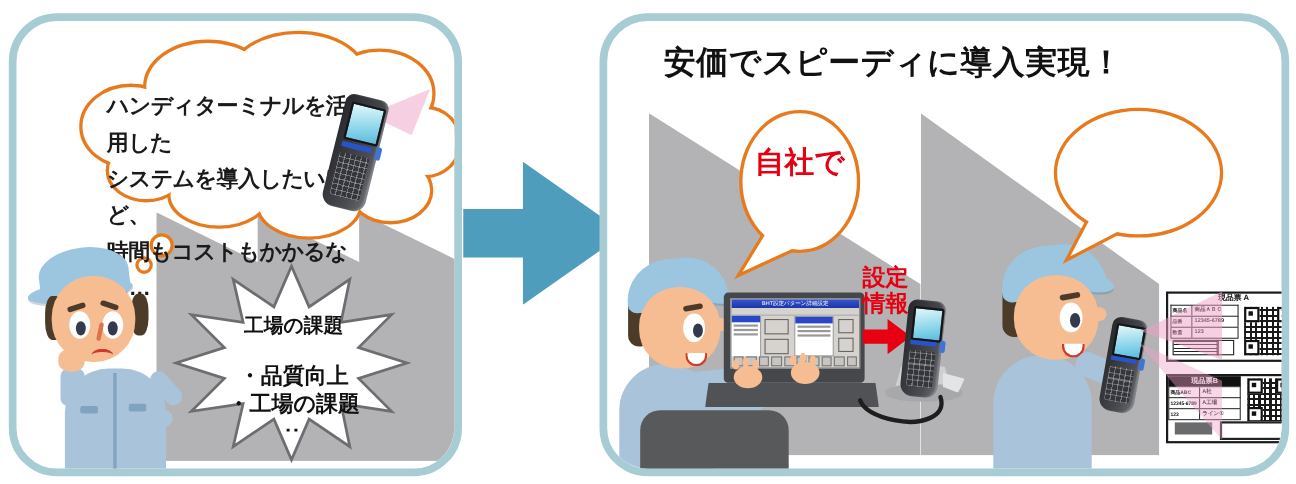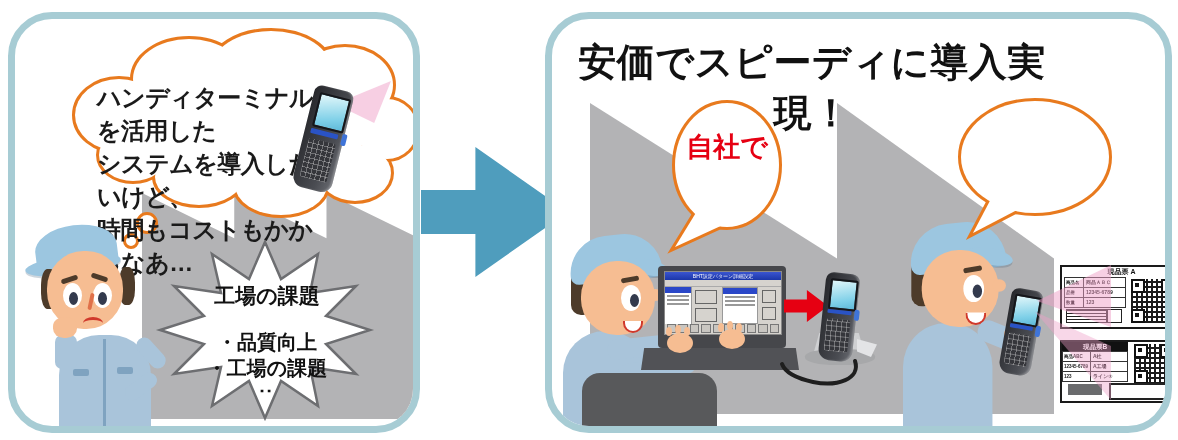--- a/index.html
+++ b/index.html
@@ -1,25 +1,25 @@
 <!DOCTYPE html>
 <html><head>
 <meta charset="utf-8">
 <style>
   html,body{margin:0;padding:0;background:#fff;}
   .stage{position:relative;width:1178px;height:440px;background:#fff;overflow:hidden;
          font-family:"Liberation Sans","DejaVu Sans",sans-serif;}
   .abs{position:absolute;}
   .panel{position:absolute;border:7px solid #a7ccd4;border-radius:44px;background:#fff;overflow:hidden;}
   .gray{background:#b3b3b5;}
-  .cloud-text{color:#1a1a1a;font-weight:600;font-size:24px;line-height:33px;letter-spacing:-0.5px;}
+  .cloud-text{color:#1a1a1a;font-weight:600;font-size:20px;line-height:33px;letter-spacing:-0.5px;}
   .star-text{color:#111;font-weight:bold;text-align:center;}
   .red{color:#e60012;}
   .bubble-text{position:absolute;text-align:center;font-weight:bold;color:#e60012;}
-  .title{position:absolute;font-weight:bold;color:#111;font-size:38px;text-align:center;letter-spacing:0.5px;}
+  .title{position:absolute;font-weight:bold;color:#111;font-size:29px;text-align:center;letter-spacing:0.5px;}
   
   .handy{position:absolute;}
   .handy .bd{position:absolute;left:0;top:0;width:100%;height:100%;
      background:linear-gradient(100deg,#26272b,#4a4c52 70%,#6a6c72);border-radius:8px 8px 11px 11px;
      box-shadow:inset -2px 0 2px rgba(255,255,255,.25);}
   .handy .scr{position:absolute;left:14%;top:7%;width:70%;height:30%;
      background:linear-gradient(165deg,#e2f7fa,#7fd0e8 70%,#5fb9d8);border:2px solid #15161a;border-radius:2px;}
   .handy .strip{position:absolute;left:14%;top:42%;width:70%;height:5%;background:#2a53c5;border-radius:1px;}
   .handy .pad{position:absolute;left:14%;top:52%;width:70%;height:38%;background:#35363b;border-radius:3px;
      background-image:repeating-linear-gradient(0deg,rgba(255,255,255,.3) 0 1px,transparent 1px 5px),
@@ -77,21 +77,21 @@
 
   <div class="panel" style="left:8px;top:12px;width:398px;height:407px;">
 
     <div class="abs gray" style="left:127px;top:174px;width:277px;height:226px;
                 clip-path:polygon(0 0,33.3% 20%,33.3% 0,66.6% 20%,66.6% 0,100% 20%,100% 100%,0 100%);"></div>
 
     <svg class="abs" style="left:125px;top:216px;" width="250" height="190" viewBox="0 0 250 190">
       <polygon points="125,7 141,44 178,19 170,58 216,51 186,81 230,95 186,109 216,139 170,132 178,171 141,146 125,183 109,146 72,171 81,132 34,139 64,109 20,95 64,81 34,51 81,58 72,19 109,44" fill="#ffffff" stroke="#6d6e71" stroke-width="2.5"></polygon>
     </svg>
     <div class="abs star-text" style="left:152px;top:264px;width:200px;">
-      <div style="font-size:21px;line-height:26px;">工場の課題</div>
+      <div style="font-size:18px;line-height:26px;">工場の課題</div>
       <div style="font-size:20px;line-height:26px;margin-top:20px;">・品質向上</div>
       <div style="font-size:20px;line-height:26px;">・工場の課題</div>
       <div style="font-size:18px;line-height:20px;transform:rotate(90deg);">：</div>
     </div>
 
     <svg class="abs" style="left:42px;top:8px;" width="362" height="230" viewBox="0 0 362 230">
       <defs>
         <g id="cl">
           <ellipse cx="62" cy="88" rx="44" ry="36"></ellipse>
             <ellipse cx="132" cy="52" rx="56" ry="40"></ellipse>
@@ -223,20 +223,24 @@
     <div class="finger" style="left:114px;top:308px;"></div>
     <div class="finger" style="left:123px;top:306px;"></div>
     <div class="finger" style="left:132px;top:308px;"></div>
     <div class="hand" style="left:167px;top:310px;width:26px;height:20px;"></div>
     <div class="finger" style="left:166px;top:304px;"></div>
     <div class="finger" style="left:175px;top:302px;"></div>
     <div class="finger" style="left:184px;top:304px;"></div>
 
     <div class="abs" style="left:30px;top:354px;width:135px;height:66px;background:#58595b;border-radius:18px 18px 0 0;"></div>
 
+    <div class="abs red" style="left:225px;top:222px;width:56px;text-align:center;font-weight:bold;font-size:21px;line-height:24px;">
+      <div>設定</div>
+      <div>情報</div>
+    </div>
     <div class="abs" style="left:232px;top:271px;width:44px;height:32px;background:#e60012;
          clip-path:polygon(0 30%,52% 30%,52% 0,100% 50%,52% 100%,52% 70%,0 70%);"></div>
 
     <div class="abs" style="left:261px;top:314px;width:52px;height:22px;background:#cfd0d2;clip-path:polygon(12% 0,88% 0,100% 100%,0 100%);"></div>
     <div class="abs" style="left:253px;top:330px;width:70px;height:16px;background:#a7a8aa;border-radius:45%;"></div>
     <div class="abs" style="left:305px;top:320px;width:20px;height:18px;background:#e3e4e6;clip-path:polygon(0 0,100% 30%,70% 100%,0 70%);"></div>
     <div class="handy" style="left:270px;top:254px;width:34px;height:88px;transform:rotate(6deg);">
       <div class="bd"></div>
         <div class="scr"></div>
         <div class="strip"></div>

